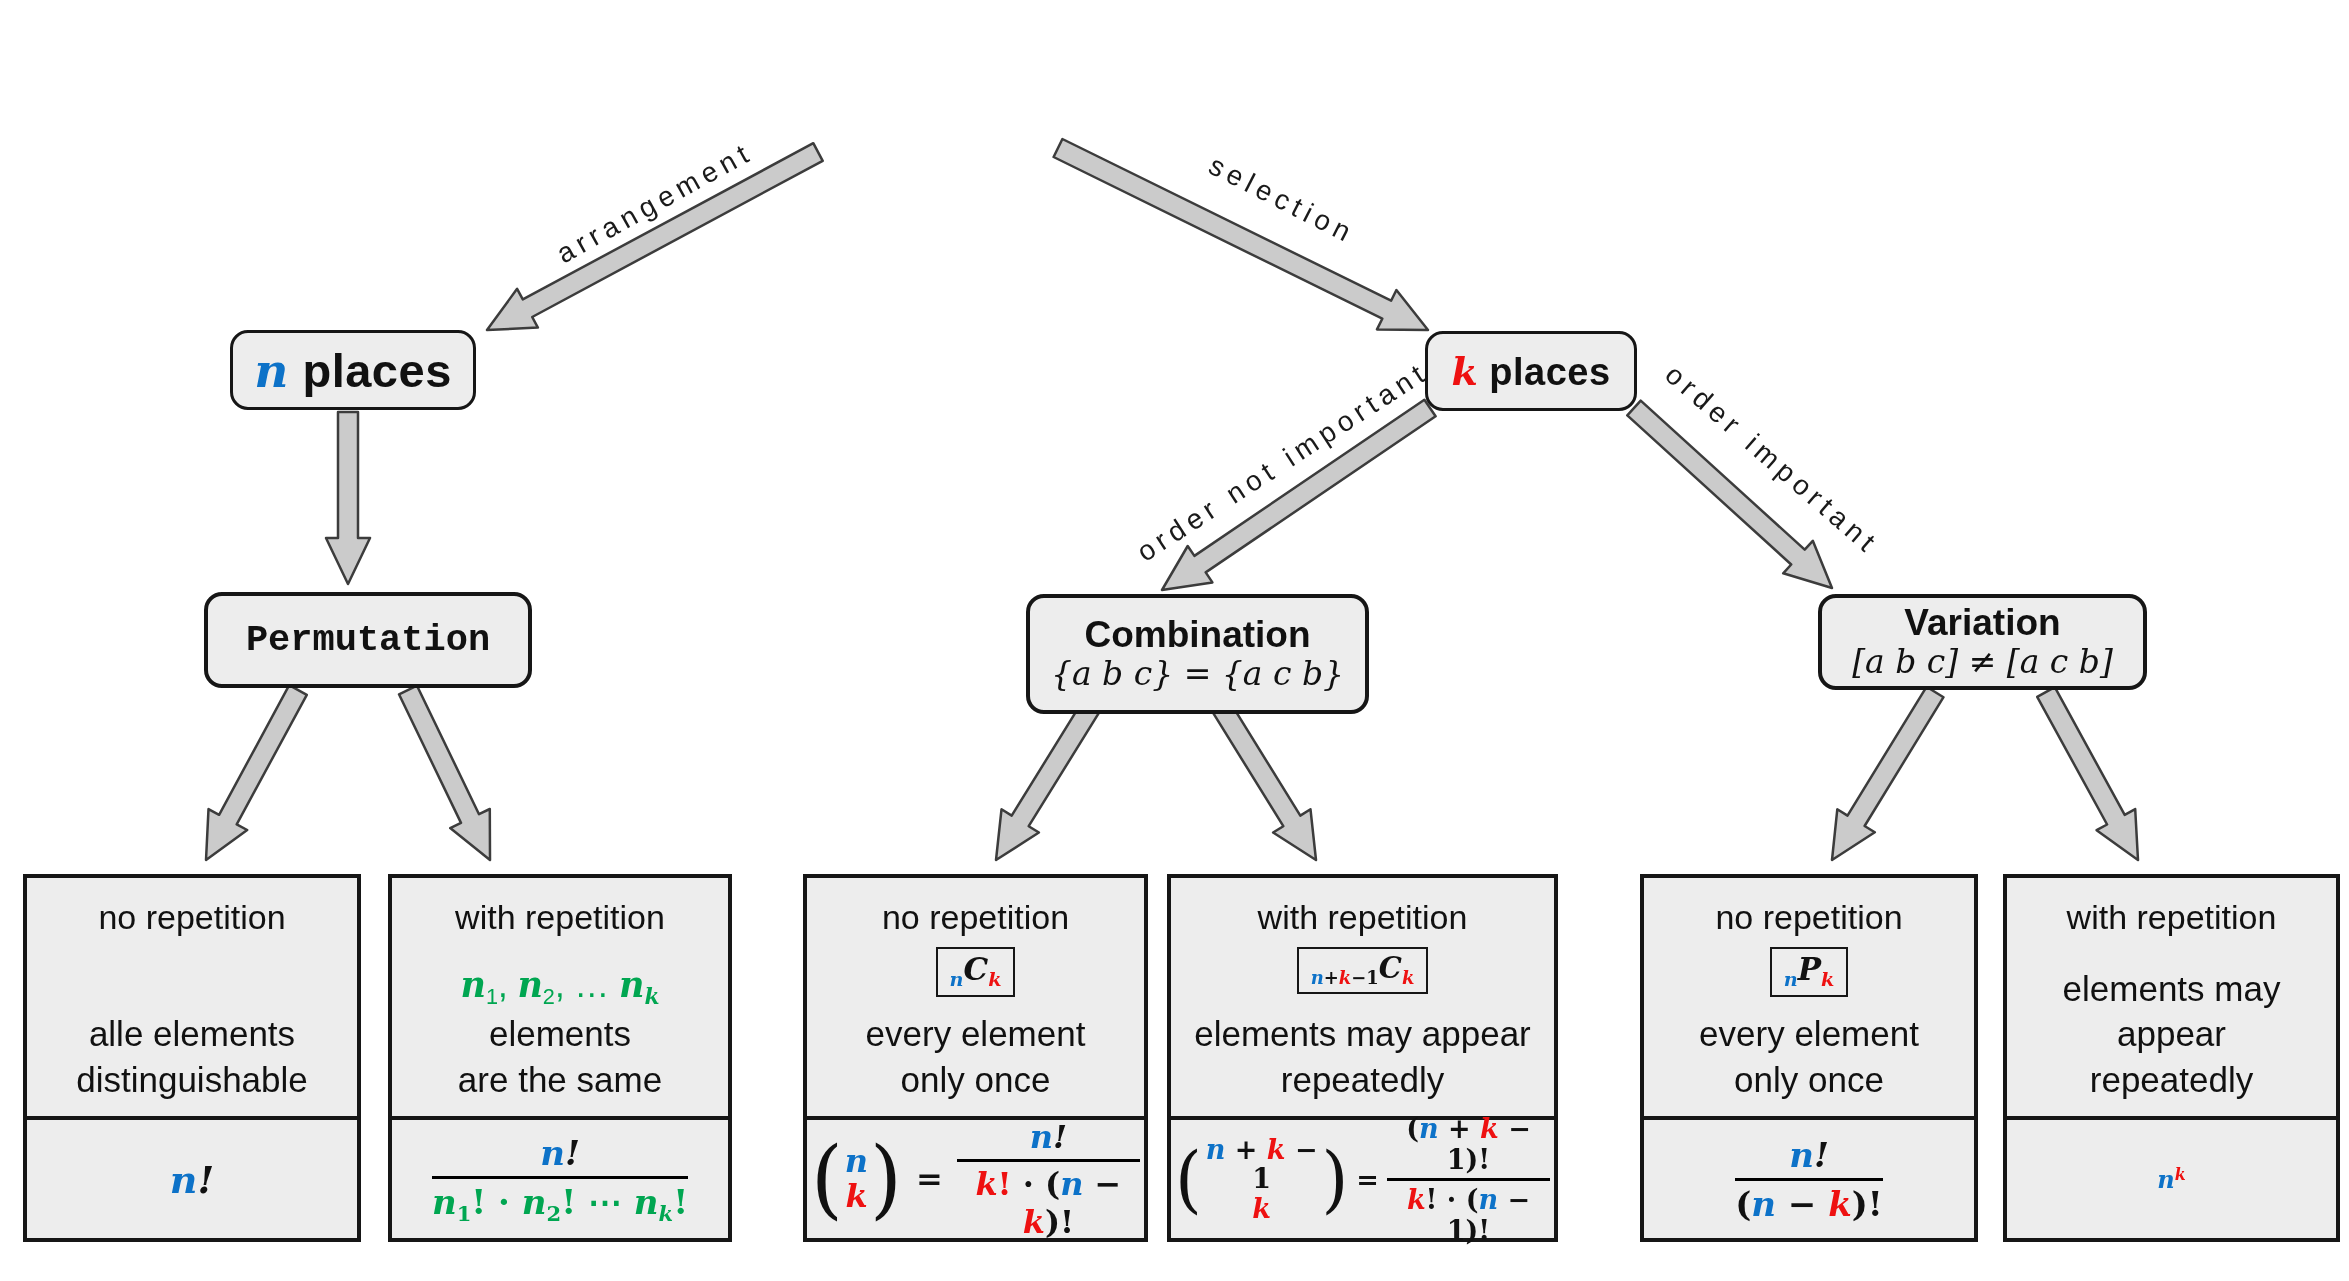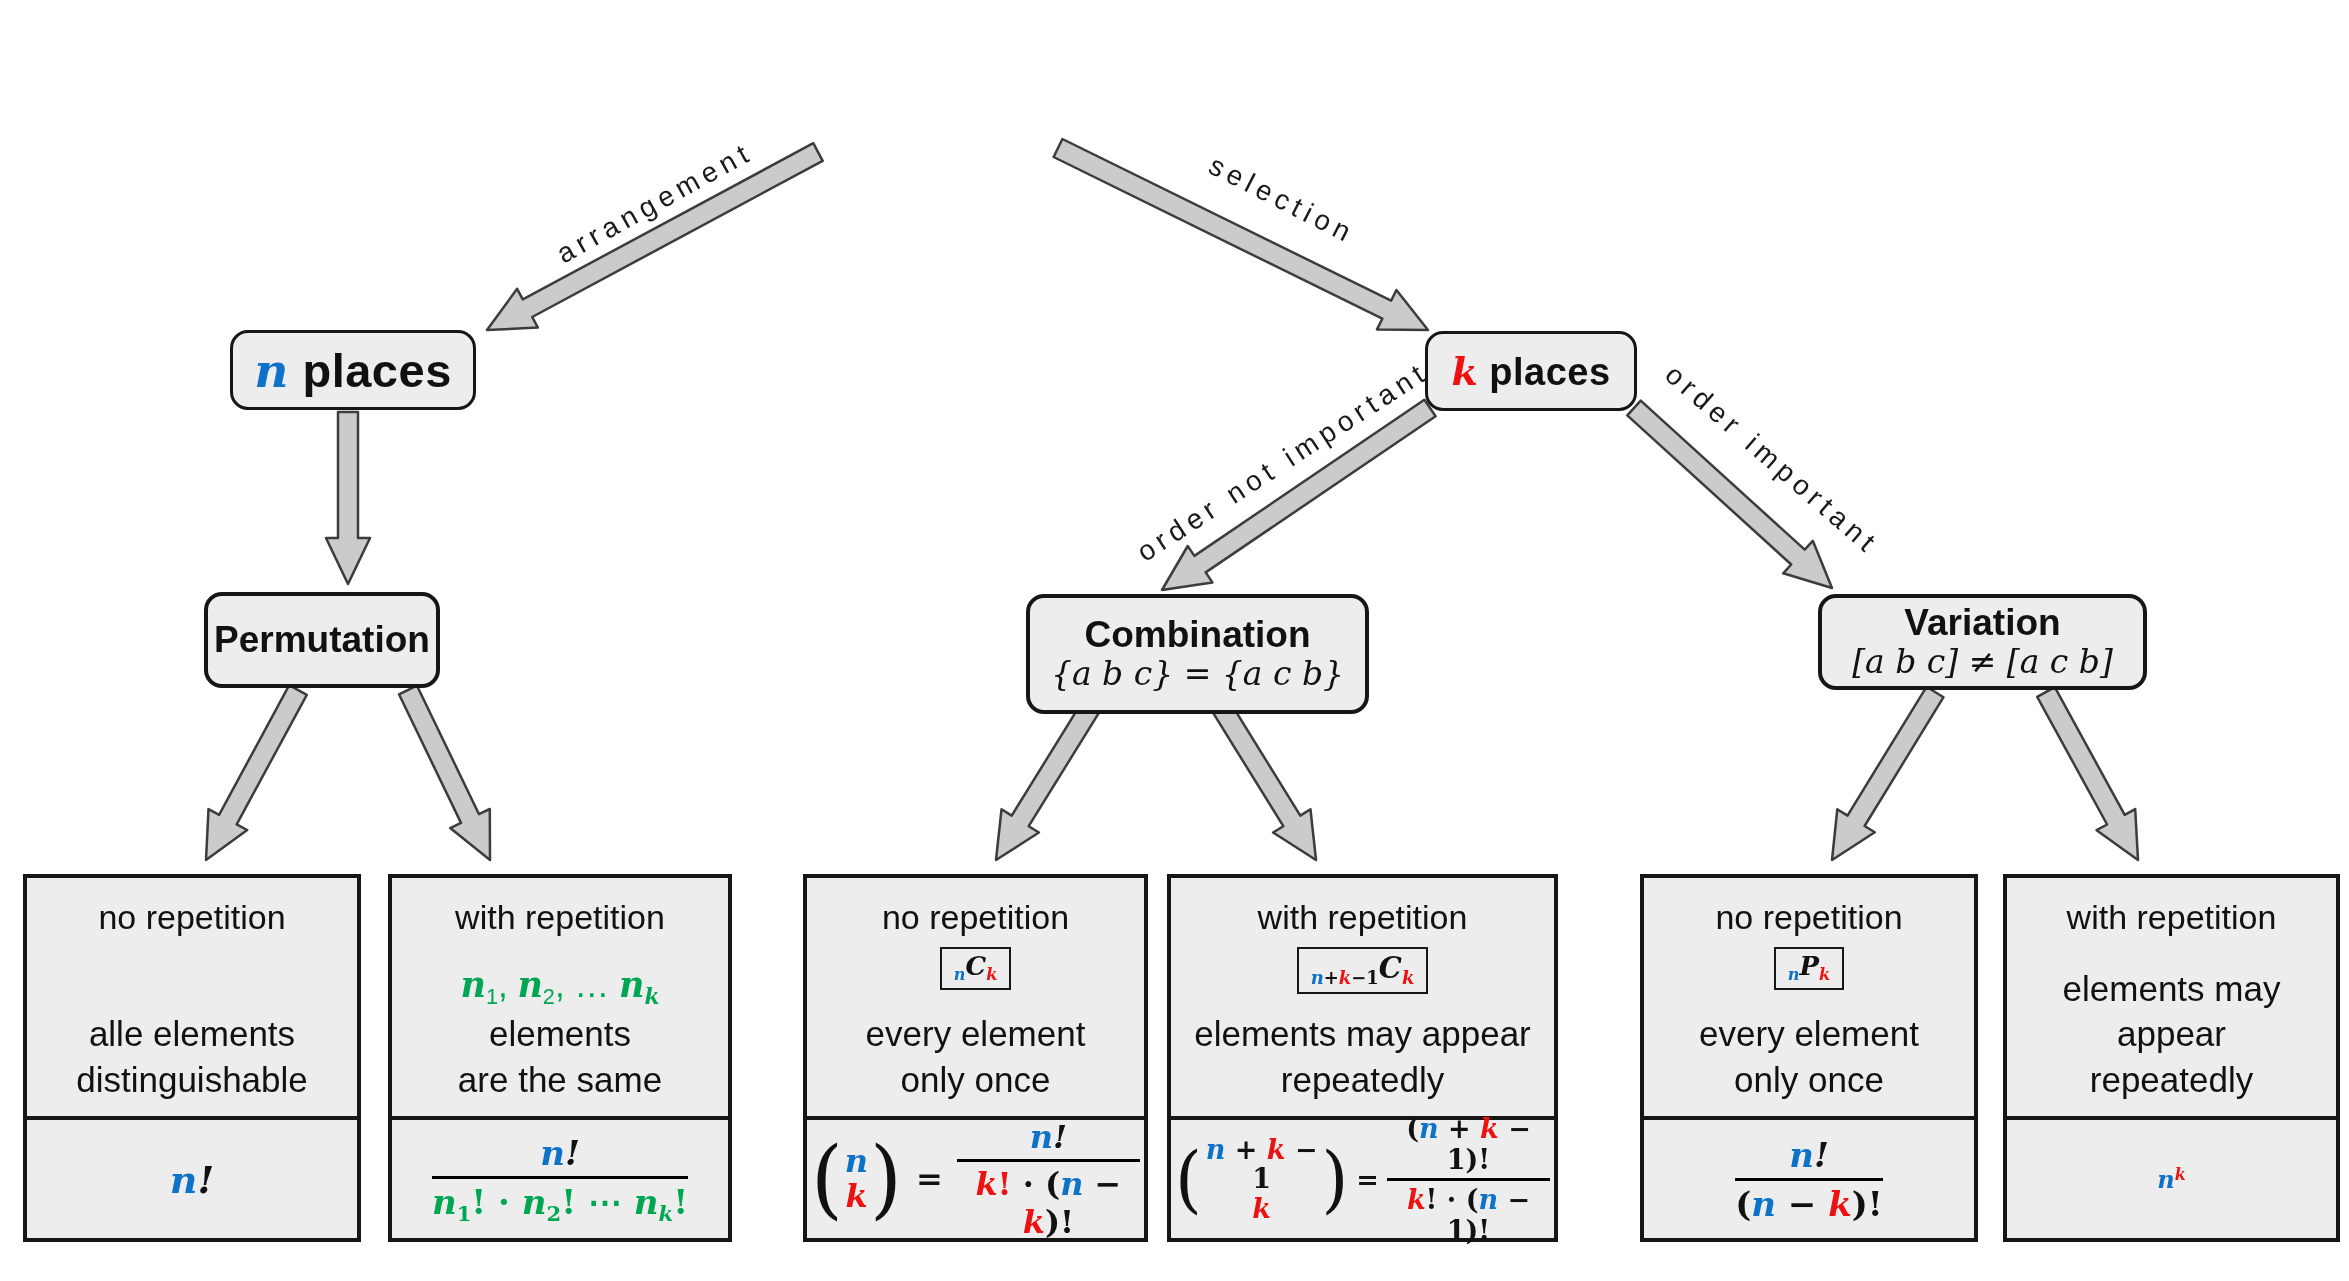--- a/index.html
+++ b/index.html
@@ -13,21 +13,21 @@
         align-items:center;justify-content:center;text-align:center;}
   .node-title{font-weight:700;font-size:40px;letter-spacing:0.5px;white-space:nowrap;}
   .cat-title{font-weight:700;font-size:37px;line-height:1.1;white-space:nowrap;}
   .cat-sub{font-size:33px;line-height:1.15;white-space:nowrap;}
 
   
   .leaf{position:absolute;z-index:2;box-sizing:border-box;background:var(--box-fill,#EDEDED);
         border:4px solid #161616;display:flex;flex-direction:column;}
   .leaf-top{flex:1;display:flex;flex-direction:column;align-items:center;padding:20px 6px 0 6px;}
   .leaf-title{font-weight:400;font-size:34px;}
-  .badge{margin-top:10px;border:2.5px solid #161616;padding:1px 12px 3px 12px;font-size:26px;
+  .badge{margin-top:10px;border:2.5px solid #161616;padding:1px 12px 3px 12px;font-size:31px;
          background:var(--box-fill,#EDEDED);line-height:1.25;}
   .desc{margin-top:auto;margin-bottom:14px;font-size:35px;line-height:1.3;text-align:center;}
   .leaf-bottom{height:118px;border-top:4px solid #161616;display:flex;align-items:center;
                justify-content:center;padding:0 4px;}
 
   
   .math{font-family:"DejaVu Serif",serif;font-weight:700;}
   .mv{font-family:"DejaVu Serif",serif;font-style:italic;font-weight:700;}
   .cat-sub .mv{font-weight:500;}
   .c-blue{color:var(--blue,#0D72C8);}
@@ -70,21 +70,21 @@
     </svg>
 
 
   <div class="node" style="left:230px;top:330px;width:246px;height:80px;border-width:3.5px;">
     <div class="node-title" style="font-size:47px;"><span class="c-blue mv">n</span><span> places</span></div>
   </div>
   <div class="node" style="left:1425px;top:331px;width:212px;height:80px;border-width:3.5px;">
     <div class="node-title" style="font-size:38px;"><span class="c-red mv">k</span><span> places</span></div>
   </div>
 
-  <div class="node" style="left:204px;top:592px;width:236px;height:96px;">
+  <div class="node" style="left:204px;top:592px;width:328px;height:96px;font-family:Liberation Mono, monospace;">
     <div class="cat-title">Permutation</div>
   </div>
 
   <div class="node" style="left:1026px;top:594px;width:343px;height:120px;">
     <div class="cat-title">Combination</div>
     <div class="cat-sub"><span class="mv">{a b c} = {a c b}</span></div>
   </div>
 
   <div class="node" style="left:1818px;top:594px;width:329px;height:96px;">
     <div class="cat-title">Variation</div>

